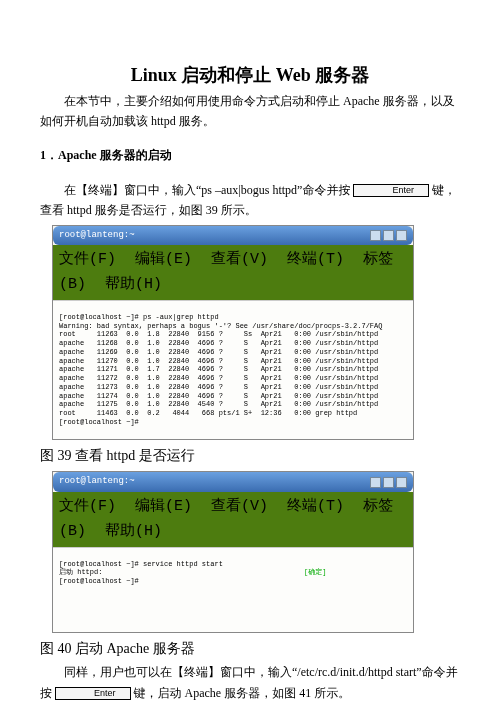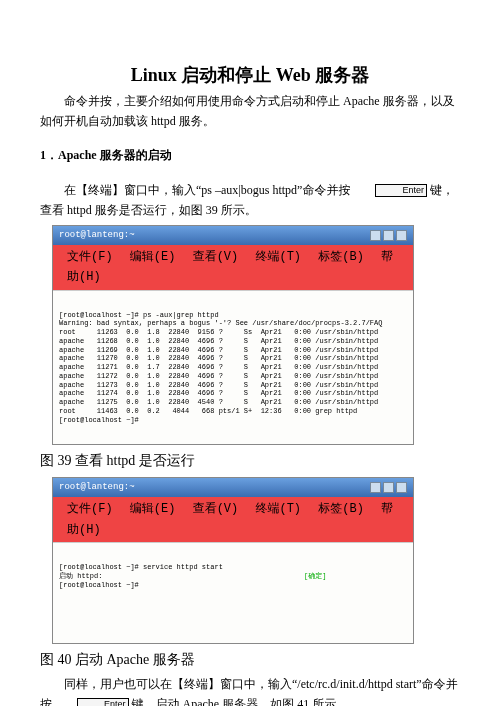--- a/index.html
+++ b/index.html
@@ -27,72 +27,72 @@
   .para-noindent {
     margin: 0 0 2px 0;
   }
   .section-head {
     font-weight: bold;
     margin: 14px 0;
   }
   .key {
     display: inline-block;
     border: 1px solid #000;
-    padding: 0 2px;
+    padding: 0 14px;
     font-size: 9px;
     line-height: 11px;
     vertical-align: 1px;
     font-family: Arial, sans-serif;
     background: #f5f5f5;
-    margin-left: 22px;
   }
   .fig {
     margin: 4px 0 2px 12px;
   }
   .terminal {
     border: 1px solid #888;
     width: 360px;
     background: #f5f4f0;
     font-family: "Courier New", monospace;
   }
   .term-titlebar {
     background: linear-gradient(#6aa0e0, #3a6cb0);
     color: #fff;
     font-size: 9px;
     padding: 2px 6px;
     display: flex;
     justify-content: space-between;
     align-items: center;
+    border-radius: 6px;
   }
   .term-titlebar .wbtns {
     display: flex;
     gap: 2px;
   }
   .term-titlebar .wbtn {
     width: 9px;
     height: 9px;
     background: #cde;
     border: 1px solid #789;
   }
   .term-menubar {
-    background: #ef4444;
+    background: #4d7c0f;
     color: #000;
-    font-size: 12px;
-    padding: 2px 14px;
+    font-size: 15px;
+    padding: 2px 6px;
     border-bottom: 1px solid #ccc;
   }
   .term-menubar span {
     margin-right: 10px;
   }
   .term-body {
     background: #fdfdfb;
     color: #000;
     font-size: 7px;
     line-height: 1.25;
-    padding: 20px 6px;
+    padding: 12px 6px;
     white-space: pre;
     overflow: hidden;
   }
   .term-body .ok {
     color: #0a0;
     text-align: center;
   }
   .caption {
     margin: 4px 0 2px 0;
     font-size: 14px;
@@ -101,21 +101,21 @@
     min-height: 60px;
   }
 </style>
 </head>
 <body>
 
 <div class="page">
 
   <div class="title">Linux   启动和停止 Web 服务器</div>
 
-  <p class="para">命令并按，主要介绍如何用使用命令方式启动和停止 Apache 服务器，以及如何开机自动加载该 httpd 服务。</p>
+  <p class="para">在本节中，主要介绍如何用使用命令方式启动和停止 Apache 服务器，以及如何开机自动加载该 httpd 服务。</p>
 
   <p class="para-noindent section-head">1．Apache 服务器的启动</p>
 
 
   <p class="para">
     <span>在【终端】窗口中，输入“ps –aux|bogus httpd”命令并按</span>
     <span class="key">Enter</span>
     <span>键，查看 httpd 服务是否运行，如图 39 所示。</span>
   </p>
 

